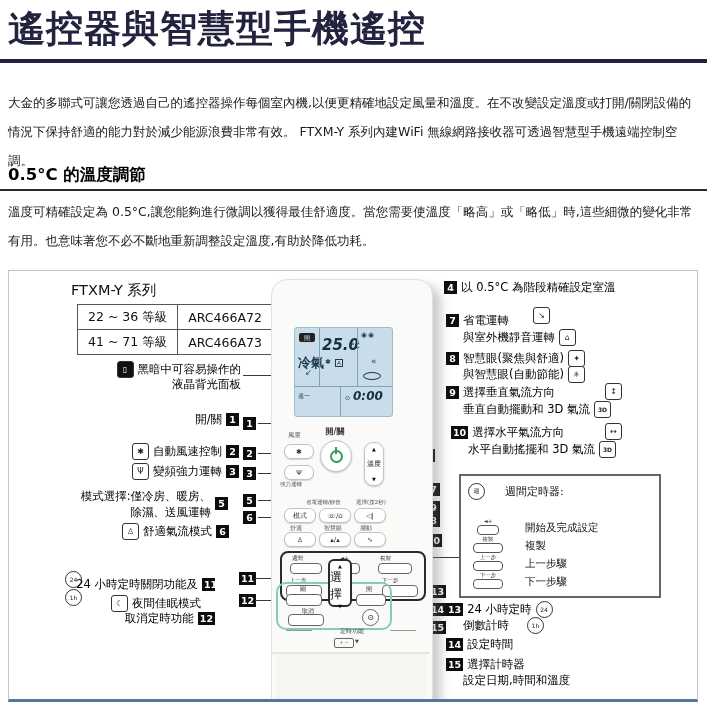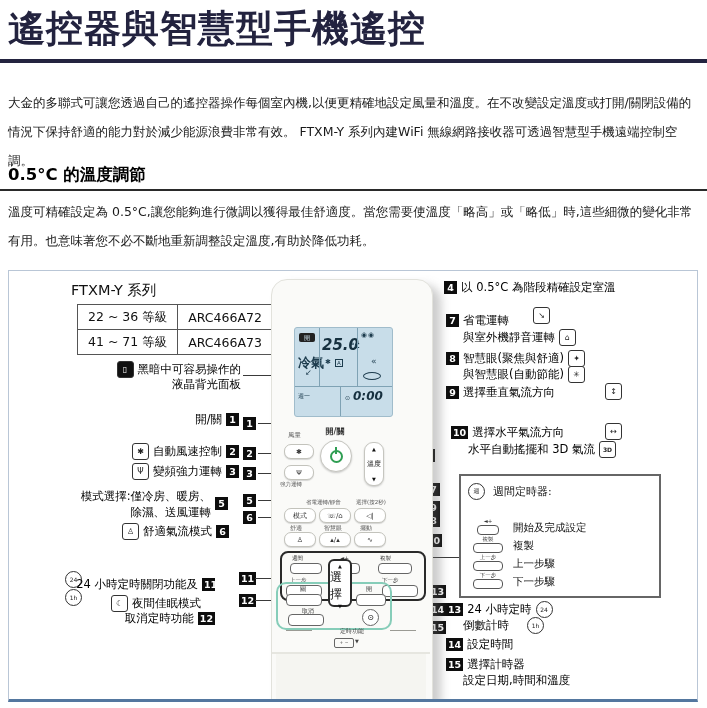--- a/index.html
+++ b/index.html
@@ -29,21 +29,21 @@
        border:1px solid #a0bccb;border-radius:3px;color:#1c3b4d;}
   .lcd-ln{position:absolute;background:#7fa2b4;}
   .rlabel{position:absolute;font-size:6.5px;color:#555;white-space:nowrap;}
   .btn-oval{position:absolute;height:13px;border:1px solid #c3c3bc;border-radius:7px;background:#fff;
             display:flex;align-items:center;justify-content:center;font-size:7px;color:#333;
             box-shadow:0 1px 1px rgba(0,0,0,.15);}
   .btn-rect{position:absolute;border:1px solid #666;border-radius:4px;background:#fff;}
   .wlbl{position:absolute;font-size:5.5px;color:#333;white-space:nowrap;}
   
   #weekly{position:absolute;left:450px;top:203px;width:198px;height:120px;border:2px solid #666;background:#fff;}
-  .wrow{position:absolute;display:flex;align-items:flex-end;gap:8px;font-size:10.5px;white-space:nowrap;}
+  .wrow{position:absolute;display:flex;align-items:flex-end;gap:20px;font-size:10.5px;white-space:nowrap;}
   .wbtn-col{display:flex;flex-direction:column;align-items:center;width:34px;flex:0 0 auto;}
   .wbtn-col .lab{font-size:5.5px;color:#333;line-height:7px;}
   .wbtn-col .btn{width:28px;height:8px;border:1px solid #555;border-radius:4px;background:#fff;}
   .title-h1{position:absolute;left:8px;top:4px;font-size:37px;font-weight:700;color:#23233f;letter-spacing:1px;}
   .para{position:absolute;font-size:12.5px;line-height:29px;color:#1a1a1a;}
 </style>
 </head>
 <body>
 
 <div id="page">
@@ -158,20 +158,24 @@
     </div>
     <div class="callout" style="left:454px;top:95px;">
       <span>與智慧眼(自動節能)</span>
       <span class="icon-sq">✳</span>
     </div>
     <div class="callout" style="left:437px;top:114px;">
       <span class="num">9</span>
       <span>選擇垂直氣流方向</span>
     </div>
     <span class="icon-sq pnum" style="left:596px;top:112px;">↕</span>
+    <div class="callout" style="left:454px;top:130px;">
+      <span>垂直自動擺動和 3D 氣流</span>
+      <span class="icon-sq icon-3d">3D</span>
+    </div>
     <div class="callout" style="left:442px;top:154px;">
       <span class="num">10</span>
       <span>選擇水平氣流方向</span>
     </div>
     <span class="icon-sq pnum" style="left:596px;top:152px;">↔</span>
     <div class="callout" style="left:459px;top:170px;">
       <span>水平自動搖擺和 3D 氣流</span>
       <span class="icon-sq icon-3d">3D</span>
     </div>
 

